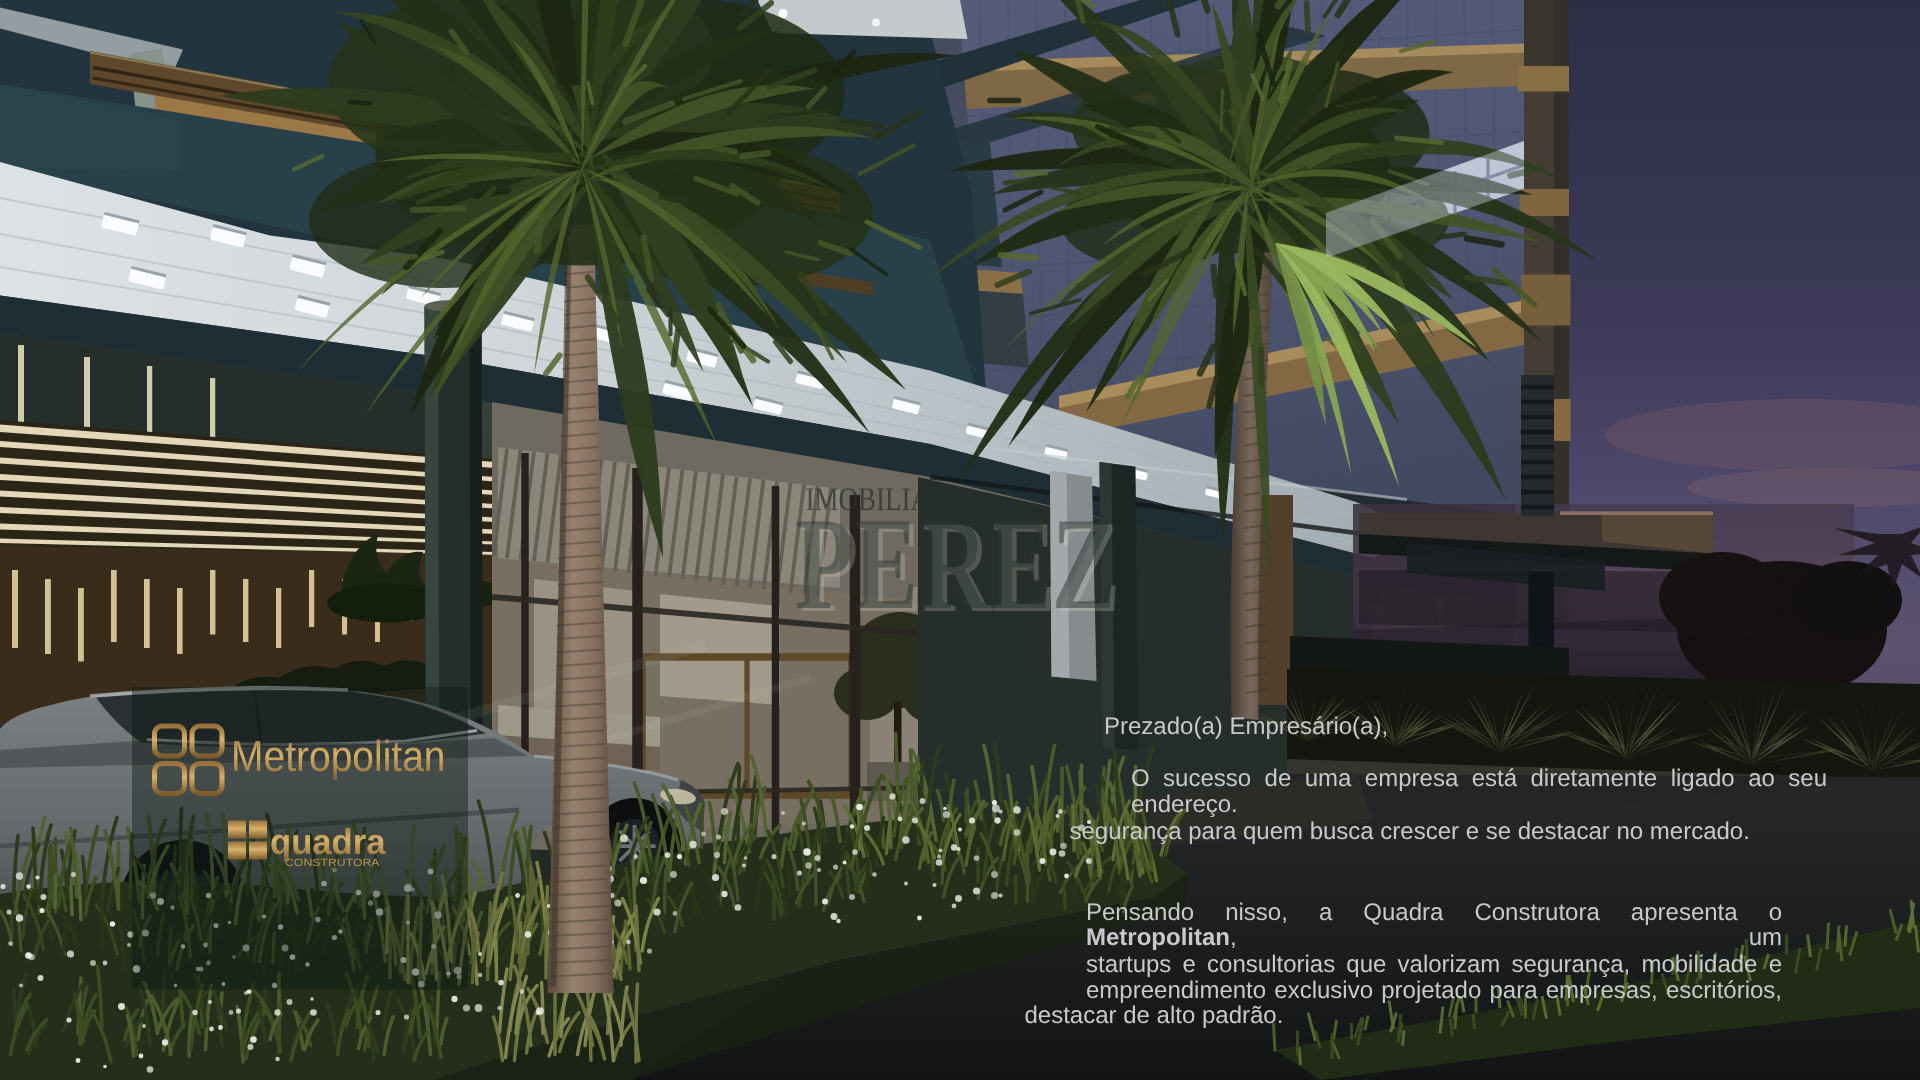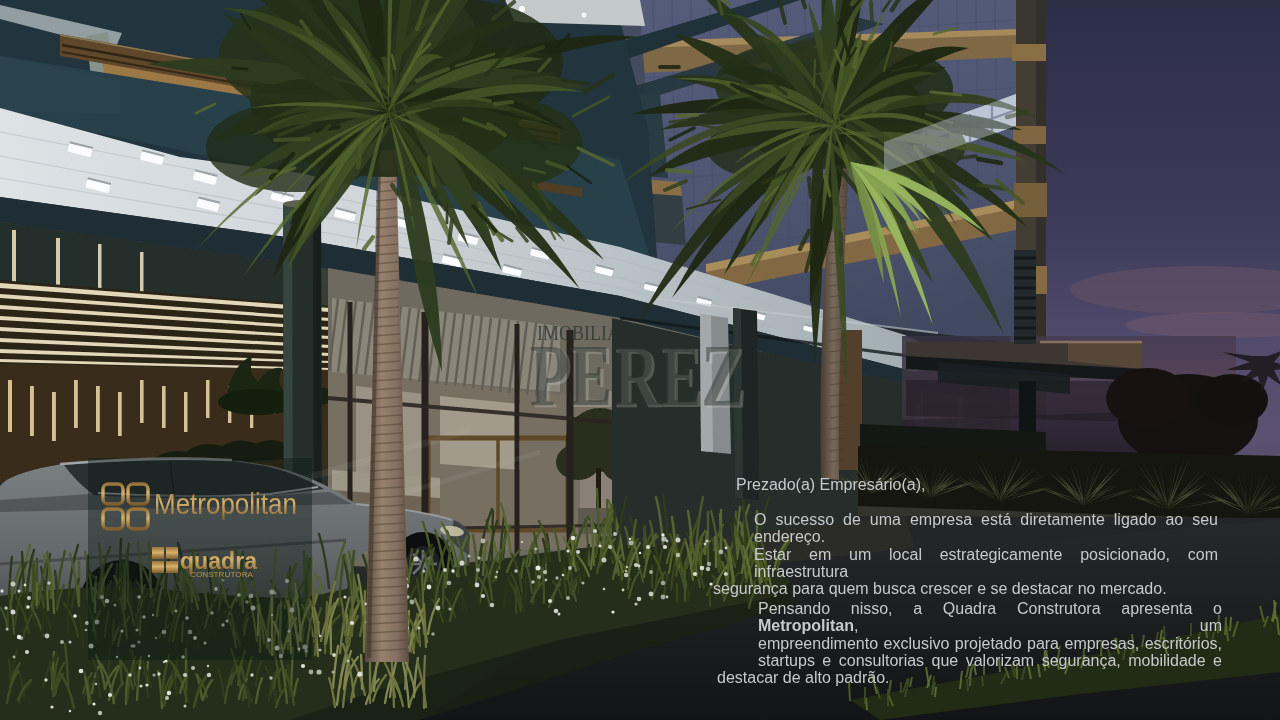--- a/index.html
+++ b/index.html
@@ -1868,23 +1868,22 @@
 </g>
 
 <text x="180" y="569" font-family="Liberation Sans, sans-serif" font-size="24" font-weight="bold" textLength="77" lengthAdjust="spacingAndGlyphs" fill="url(#goldg)">quadra</text>
 <text x="190" y="577" font-family="Liberation Sans, sans-serif" font-size="7" textLength="63" lengthAdjust="spacingAndGlyphs" fill="#bb9450">CONSTRUTORA</text>
 </svg>
 
 <div class="txt" style="left:713px;top:476px;width:510px;margin-left:23px;">Prezado(a) Empresário(a),</div>
 
 <div class="txt" style="left:713px;top:511px;width:505px;">
 <div class="jl">O sucesso de uma empresa está diretamente ligado ao seu endereço.</div>
-<div class="jl">Estar em um local estrategicamente posicionado, com infraestrutura</div>
 <div>segurança para quem busca crescer e se destacar no mercado.</div>
 </div>
 
-<div class="txt" style="left:717px;top:600px;width:505px;">
+<div class="txt" style="left:683px;top:600px;width:505px;">
 <div class="jl">Pensando nisso, a Quadra Construtora apresenta o <b>Metropolitan</b>, um</div>
+<div class="jl">startups e consultorias que valorizam segurança, mobilidade e</div>
 <div class="jl">empreendimento exclusivo projetado para empresas, escritórios,</div>
-<div class="jl">startups e consultorias que valorizam segurança, mobilidade e</div>
 <div>destacar de alto padrão.</div>
 </div>
 </div>
 
 </body></html>

